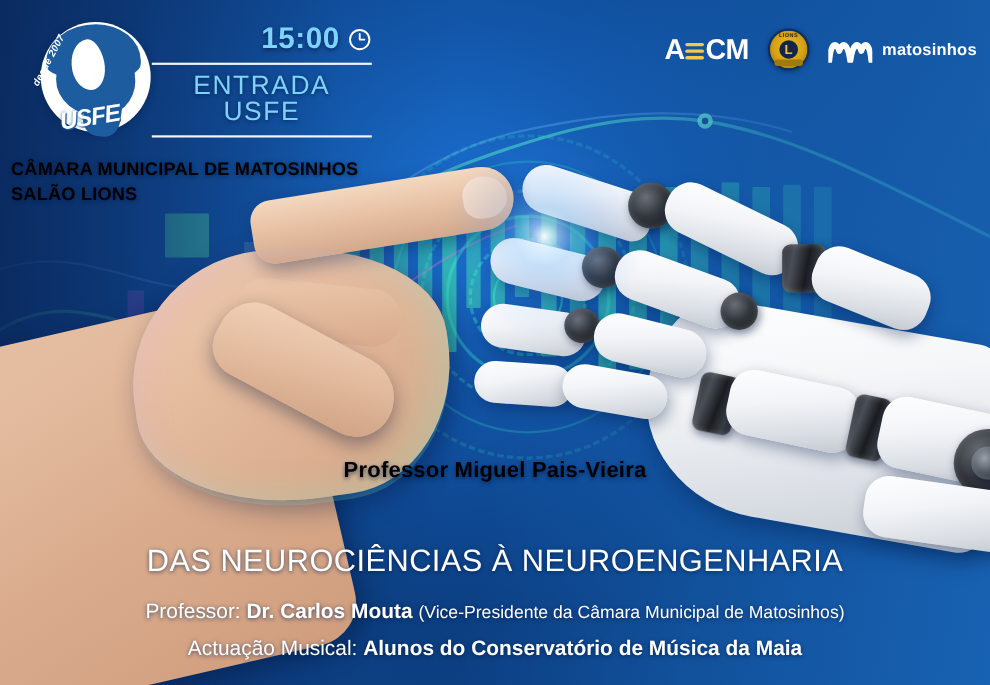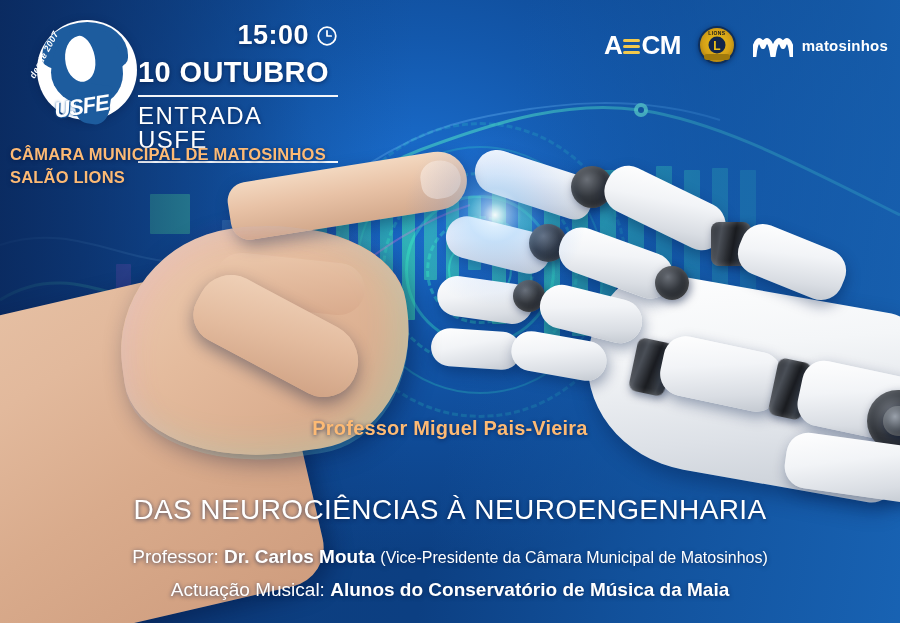--- a/index.html
+++ b/index.html
@@ -135,23 +135,23 @@
   .joint.bar{border-radius:8px;background:linear-gradient(100deg,#2a2d33 0%,#4a4f57 25%,#1a1c20 55%,#3b4046 80%,#17191d 100%);}
   .palm{
     position:absolute;left:130px;top:150px;width:330px;height:190px;
     background:linear-gradient(165deg,#ffffff 0%,#f4f6f8 35%,#dde1e7 70%,#c4cad2 100%);
     border-radius:60px 40px 30px 120px/90px 60px 40px 110px;
     transform:rotate(10deg);
     box-shadow: 5px 8px 20px rgba(0,25,70,.40);
   }
 
   
-  .txt{position:absolute;color:#fdba74;text-shadow:0 1px 4px rgba(0,25,70,.65);}
-
-  #datebox{right:562px;top:22px;text-align:left;width:200px;position:absolute;color:#ffffff;}
+  .txt{position:absolute;color:#000000;text-shadow:0 1px 4px rgba(0,25,70,.65);}
+
+  #datebox{right:562px;top:22px;text-align:center;width:200px;position:absolute;color:#7dd3fc;}
   #datebox .time{
     font-size:27px;font-weight:700;letter-spacing:.5px;line-height:1;
     display:flex;align-items:center;justify-content:flex-end;gap:7px;
     text-shadow:0 1px 4px rgba(0,25,70,.7);
   }
   #datebox .day{
     font-size:29px;font-weight:800;letter-spacing:.4px;margin-top:9px;line-height:1;
     text-shadow:0 1px 4px rgba(0,25,70,.7);
   }
   #datebox .rule{height:2px;background:#fff;opacity:.95;margin:8px 0 7px 0;}
@@ -362,21 +362,20 @@
   </div>
 
   <div id="datebox">
     <div class="time">
       <span>15:00</span>
       <svg width="22" height="22" viewBox="0 0 24 24">
         <circle cx="12" cy="12" r="9.6" fill="none" stroke="#fff" stroke-width="1.9"></circle>
         <path d="M12 6.4 V12 H16.6" fill="none" stroke="#fff" stroke-width="1.9" stroke-linecap="round" stroke-linejoin="round"></path>
       </svg>
     </div>
-    <div class="day">10 OUTUBRO</div>
     <div class="rule"></div>
     <div class="free">ENTRADA USFE</div>
     <div class="rule2"></div>
   </div>
 
   <div class="txt" id="venue">
     <div>CÂMARA MUNICIPAL DE MATOSINHOS</div>
     <div>SALÃO LIONS</div>
   </div>
 

